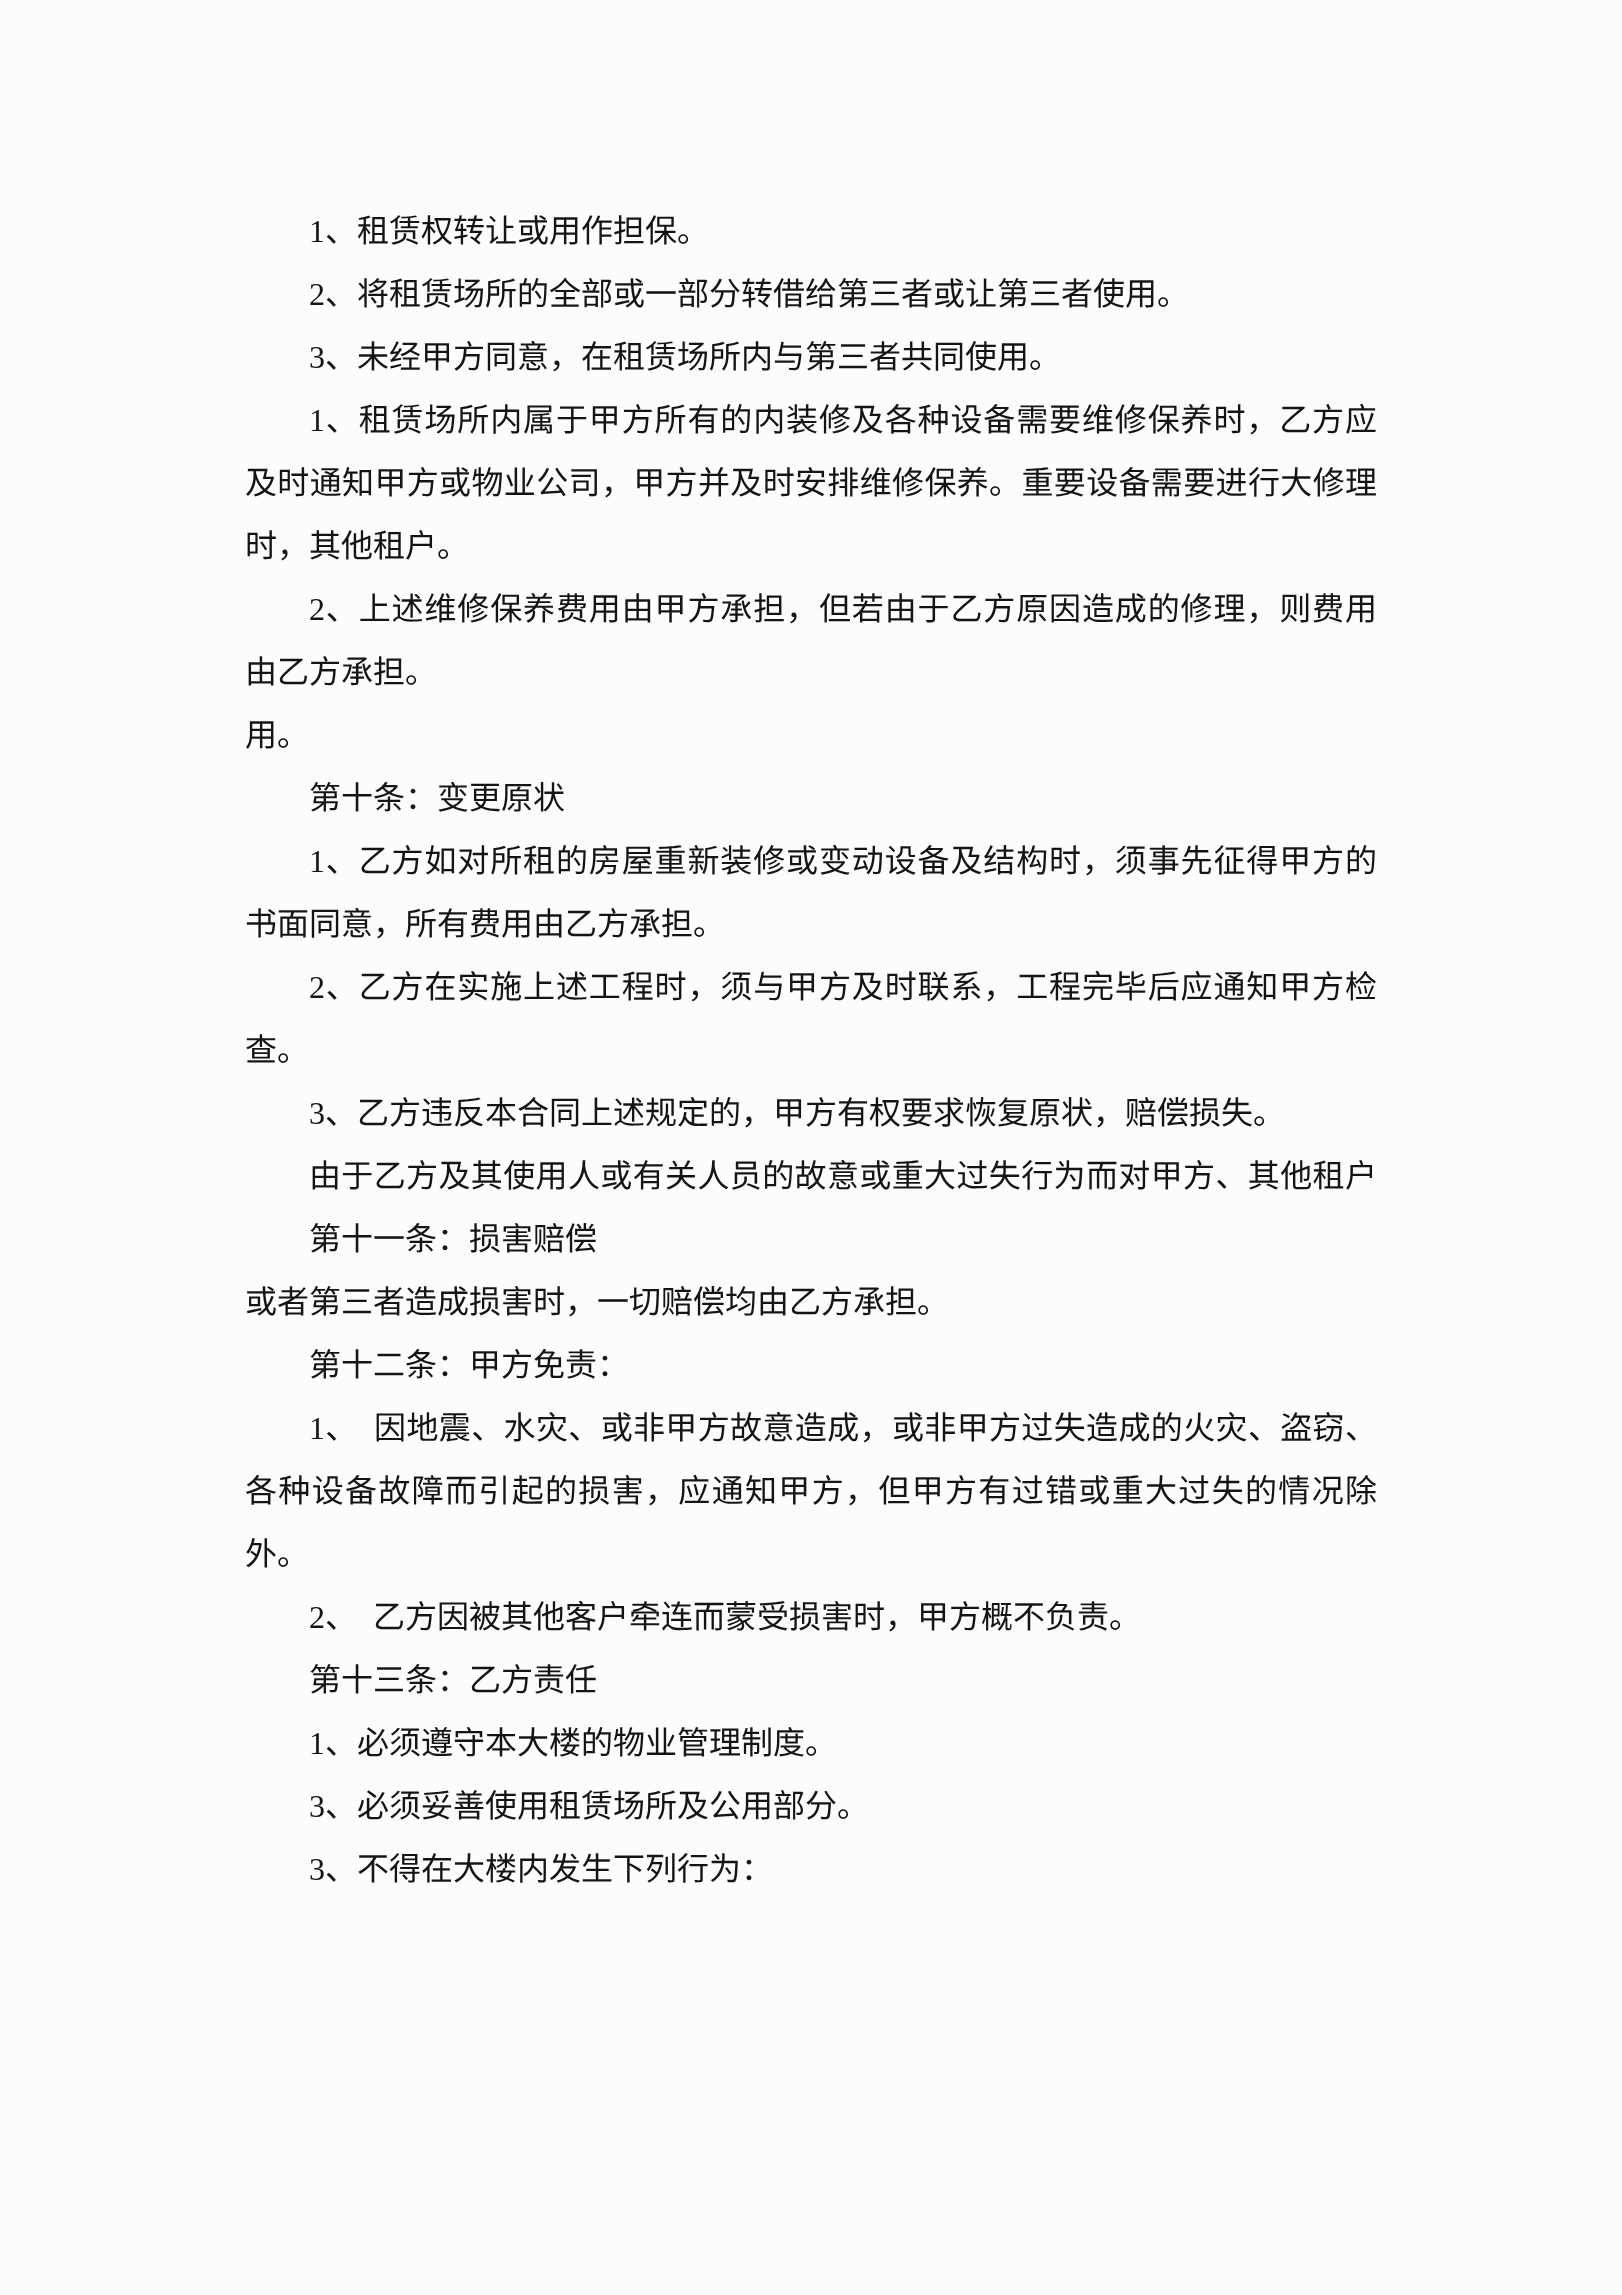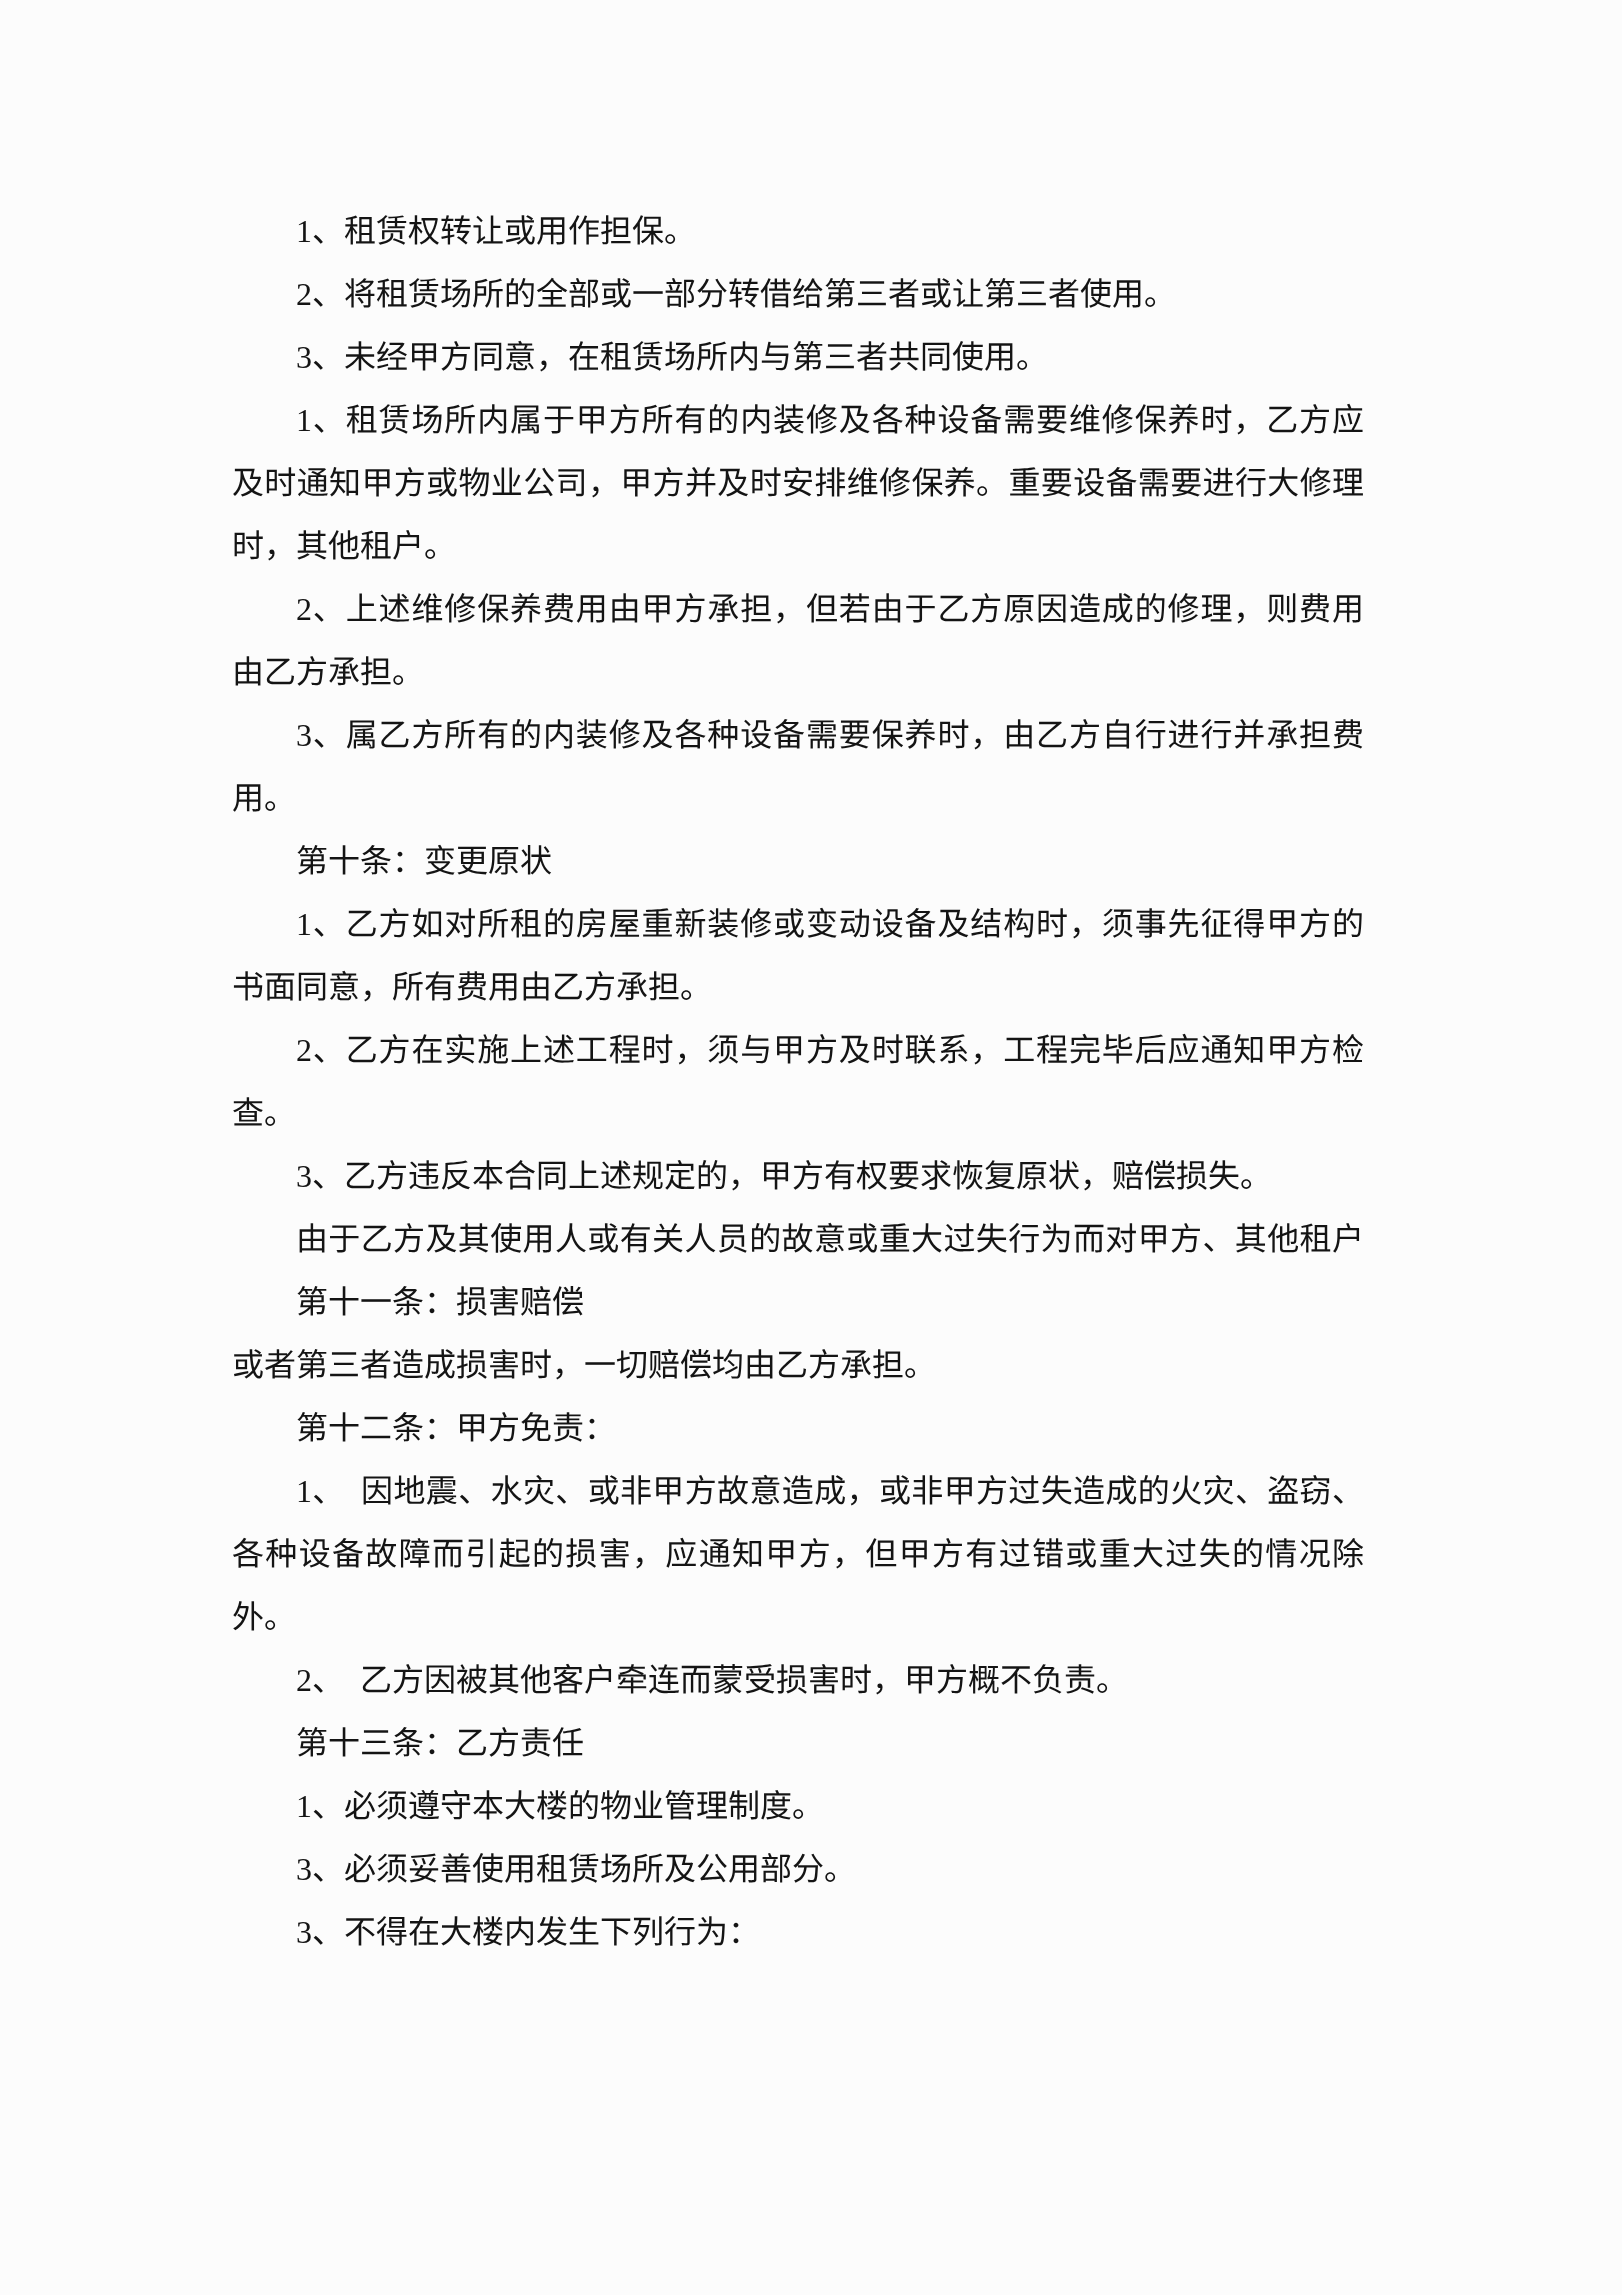--- a/index.html
+++ b/index.html
@@ -12,21 +12,21 @@
     height: 2295px;
     background: #fcfcfc;
     overflow: hidden;
   }
   .page {
     position: absolute;
     inset: 0;
   }
   .text-block {
     position: absolute;
-    left: 232px;
+    left: 245px;
     top: 200px;
     width: 1132px;
     font-family: "Liberation Serif", "DejaVu Serif", serif;
     font-size: 32px;
     color: #141414;
     letter-spacing: 0;
   }
   .line {
     height: 63px;
     line-height: 63px;
@@ -47,21 +47,20 @@
 <div class="page">
   <div class="text-block" id="text-block" style="color: rgb(20, 20, 20);">
       <div class="line indent">1、租赁权转让或用作担保。</div>
       <div class="line indent">2、将租赁场所的全部或一部分转借给第三者或让第三者使用。</div>
       <div class="line indent">3、未经甲方同意，在租赁场所内与第三者共同使用。</div>
       <div class="line indent justify">1、租赁场所内属于甲方所有的内装修及各种设备需要维修保养时，乙方应</div>
       <div class="line justify">及时通知甲方或物业公司，甲方并及时安排维修保养。重要设备需要进行大修理</div>
       <div class="line">时，其他租户。</div>
       <div class="line indent justify">2、上述维修保养费用由甲方承担，但若由于乙方原因造成的修理，则费用</div>
       <div class="line">由乙方承担。</div>
-      <div class="line indent justify">3、属乙方所有的内装修及各种设备需要保养时，由乙方自行进行并承担费</div>
       <div class="line">用。</div>
       <div class="line indent">第十条：变更原状</div>
       <div class="line indent justify">1、乙方如对所租的房屋重新装修或变动设备及结构时，须事先征得甲方的</div>
       <div class="line">书面同意，所有费用由乙方承担。</div>
       <div class="line indent justify">2、乙方在实施上述工程时，须与甲方及时联系，工程完毕后应通知甲方检</div>
       <div class="line">查。</div>
       <div class="line indent">3、乙方违反本合同上述规定的，甲方有权要求恢复原状，赔偿损失。</div>
       <div class="line indent justify">由于乙方及其使用人或有关人员的故意或重大过失行为而对甲方、其他租户</div>
       <div class="line indent">第十一条：损害赔偿</div>
       <div class="line">或者第三者造成损害时，一切赔偿均由乙方承担。</div>

